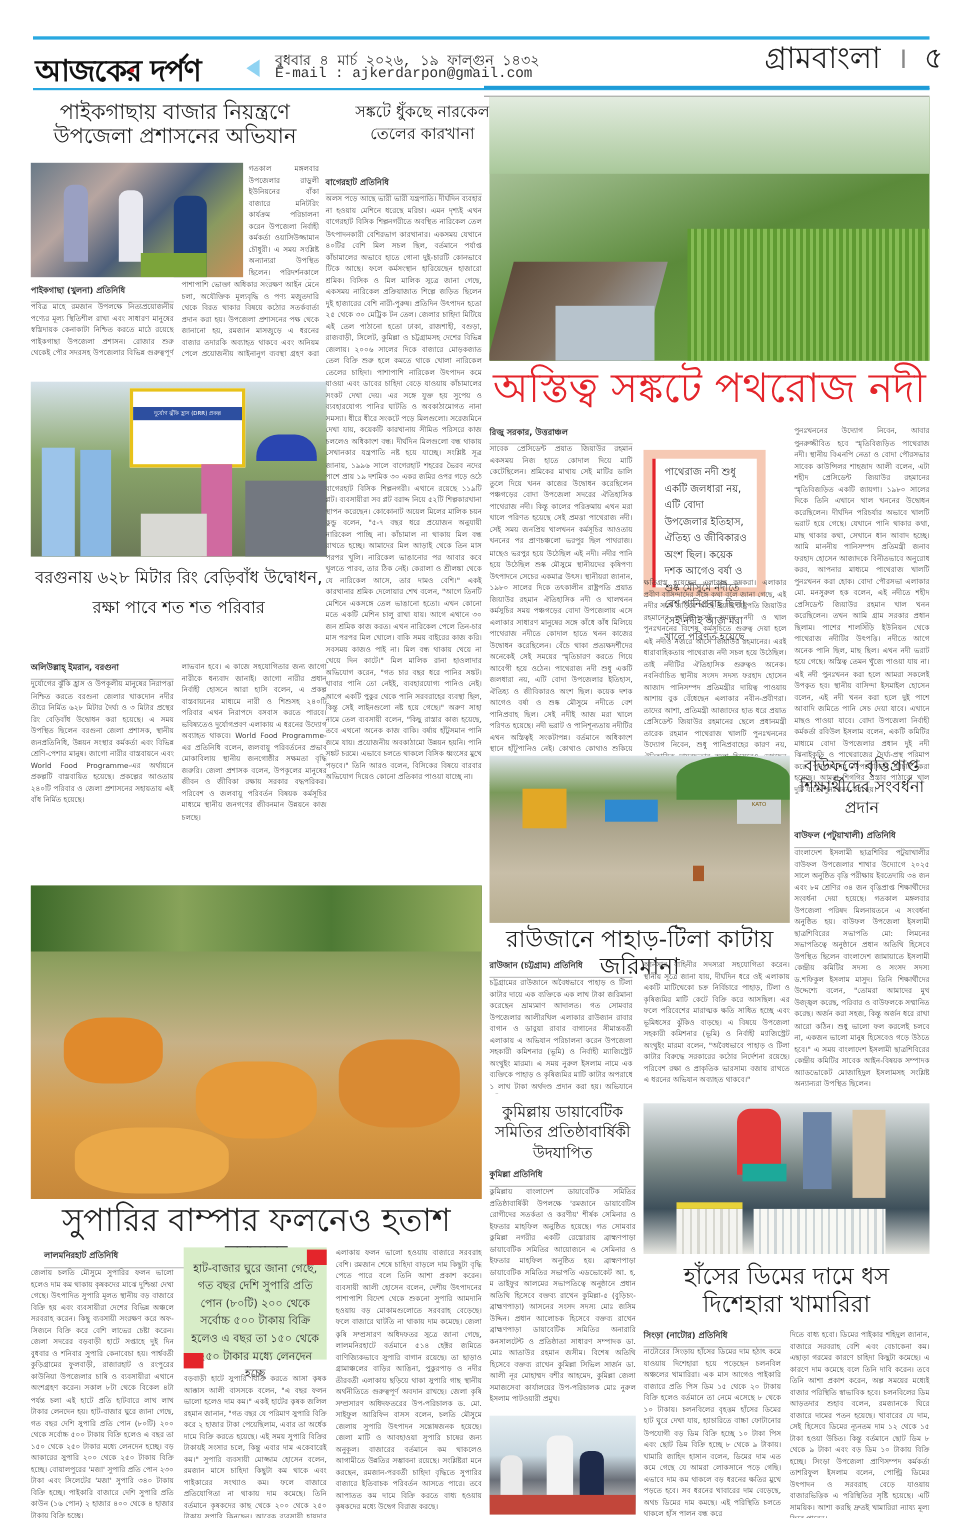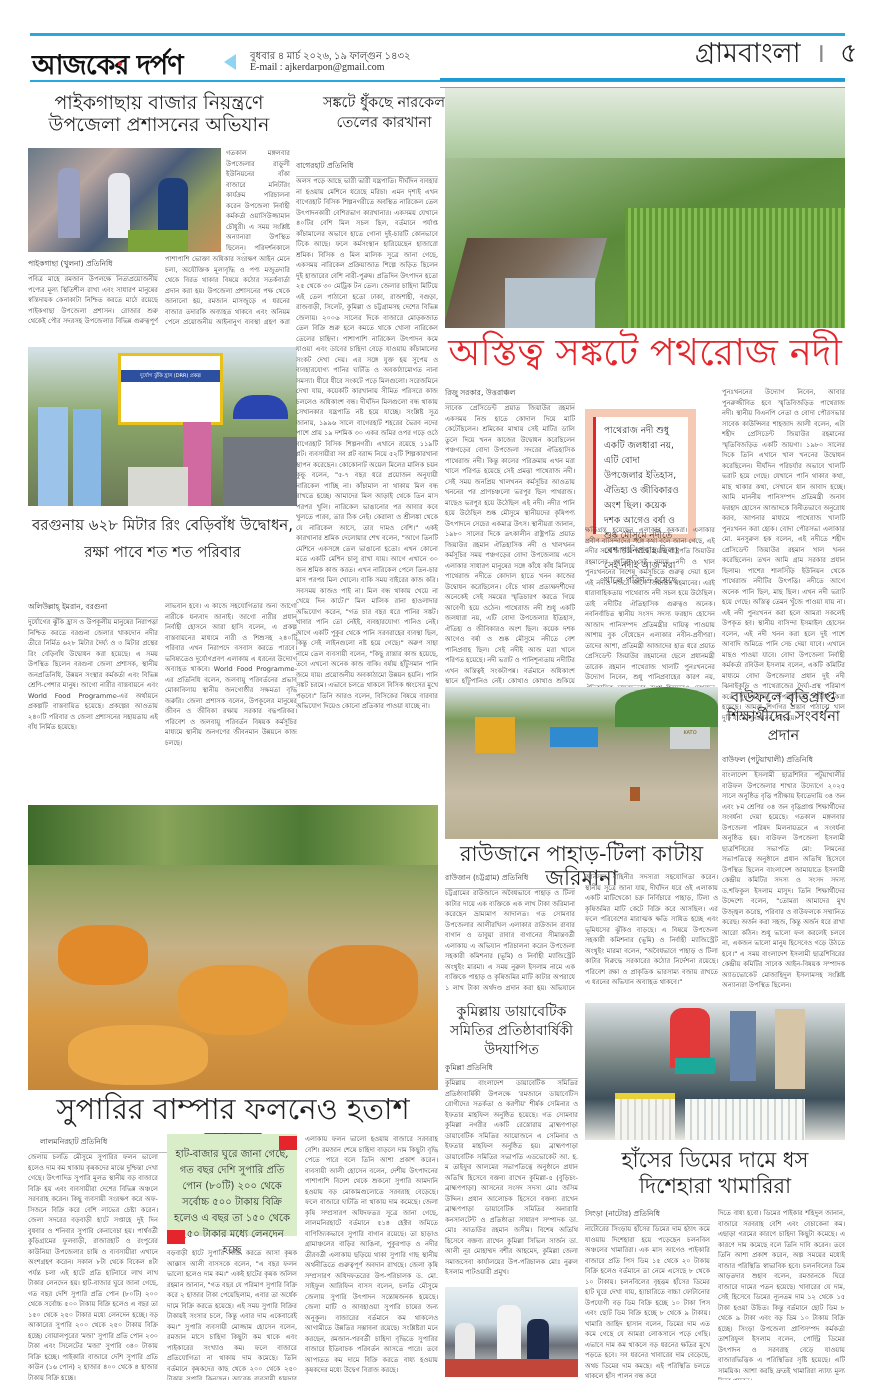--- a/index.html
+++ b/index.html
@@ -4,24 +4,24 @@
 <style>
 *{box-sizing:border-box;margin:0;padding:0}
 body{width:885px;height:1390px;background:#fff;font-family:"DejaVu Sans",sans-serif;color:#222;position:relative;overflow:hidden}
 .abs{position:absolute}
 .topline{left:30px;top:33px;width:815px;height:3px;background:#29a8e0}
 .botline{left:30px;top:80px;width:815px;height:2px;background:#29a8e0}
 .botline2{left:440px;top:78px;width:405px;height:3px;background:#1e9bd7}
 .grey{left:440px;top:87px;width:405px;height:1px;background:#999}
 .masthead{left:32px;top:44px;font-family:"DejaVu Serif",serif;font-weight:bold;font-size:27px;color:#111;letter-spacing:-1px}
 .tri{left:224px;top:54px;width:0;height:0;border-top:8px solid transparent;border-bottom:8px solid transparent;border-right:12px solid #8fd3f2}
-.dateline{left:250px;top:50px;font-family:Liberation Serif, serif;font-size:10px;line-height:11px;color:#333}
+.dateline{left:250px;top:50px;font-family:Liberation Mono, monospace;font-size:13px;line-height:11px;color:#333}
 .section{left:695px;top:32px;font-size:27px;color:#222}
 .h{font-family:"DejaVu Sans",sans-serif;color:#222;text-align:center;font-weight:normal;line-height:1.15}
-.by{font-size:7.5px;font-weight:normal;color:#333;border-bottom:1px solid #bbb;padding-bottom:4px}
+.by{font-size:7.5px;font-weight:bold;color:#333;border-bottom:1px solid #bbb;padding-bottom:4px}
 .txt{font-size:6.6px;line-height:10.5px;color:#444;text-align:justify;overflow:hidden}
 .ph{overflow:hidden}
 .quote{background:#fff;border:8px solid #f6c9b4;border-left:8px solid #f6c9b4}
 .qi{border-left:3px solid #e4252b;padding:6px 8px;font-size:10.5px;line-height:20px;color:#333;height:100%}
 .green{background:#d8edc8;text-align:center;font-size:11px;line-height:18px;color:#333;padding:14px 10px}
 .redsq{width:18px;height:14px;background:#e4252b}
 </style>
 </head>
 <body>
 

